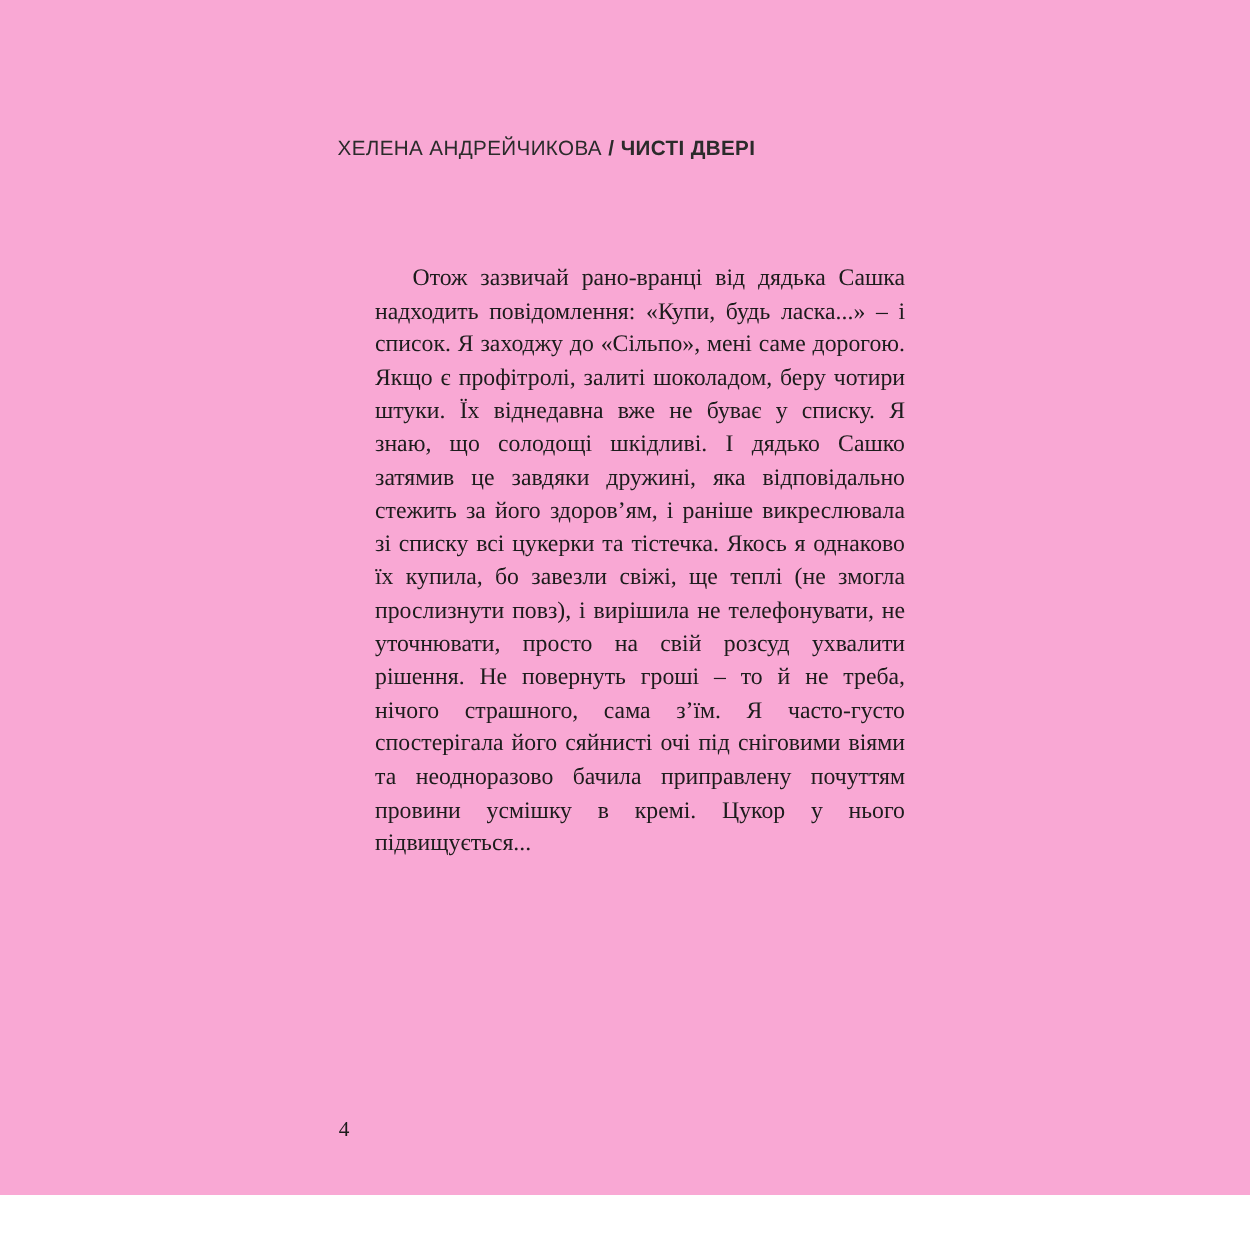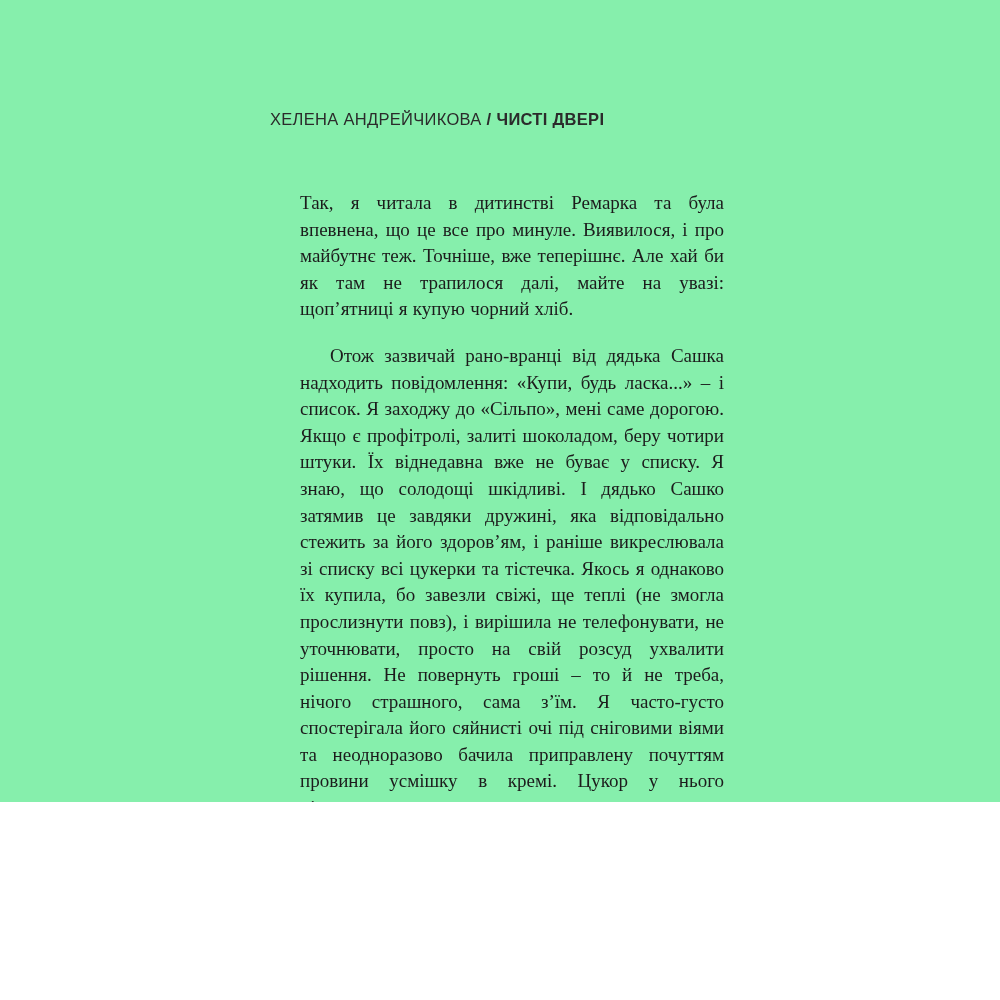--- a/index.html
+++ b/index.html
@@ -4,22 +4,22 @@
 <style>
   * { margin: 0; padding: 0; box-sizing: border-box; }
   html, body {
     width: 1000px;
     height: 1000px;
     background: #ffffff;
   }
   .book-page {
     position: relative;
     width: 1000px;
-    height: 802px;
-    background: #86efac;
+    height: 956px;
+    background: #f9a8d4;
     font-family: "Liberation Serif", serif;
     color: #1c1c1c;
     overflow: hidden;
   }
   .running-header {
     position: absolute;
     left: 270px;
     top: 110px;
     font-family: "Liberation Sans", sans-serif;
     font-size: 16.5px;
@@ -68,19 +68,18 @@
 </head>
 <body>
 
 <div class="book-page">
 
   <div class="running-header">
     <span class="hdr-author">ХЕЛЕНА АНДРЕЙЧИКОВА</span><span class="hdr-sep">/</span><span class="hdr-title">ЧИСТІ ДВЕРІ</span>
   </div>
 
   <div class="page-body">
-    <p>Так, я читала в дитинстві Ремарка та була впевнена, що це все про минуле. Виявилося, і про майбутнє теж. Точніше, вже теперішнє. Але хай би як там не трапилося далі, майте на увазі: щоп’ятниці я купую чорний хліб.</p>
     <p class="indented">Отож зазвичай рано-вранці від дядька Сашка надходить повідомлення: «Купи, будь ласка...» – і список. Я заходжу до «Сільпо», мені саме дорогою. Якщо є профітролі, залиті шоколадом, беру чотири штуки. Їх віднедавна вже не буває у списку. Я знаю, що солодощі шкідливі. І дядько Сашко затямив це завдяки дружині, яка відповідально стежить за його здоров’ям, і раніше викреслювала зі списку всі цукерки та тістечка. Якось я однаково їх купила, бо завезли свіжі, ще теплі (не змогла прослизнути повз), і вирішила не телефонувати, не уточнювати, просто на свій розсуд ухвалити рішення. Не повернуть гроші – то й не треба, нічого страшного, сама з’їм. Я часто-густо спостерігала його сяйнисті очі під сніговими віями та неодноразово бачила приправлену почуттям провини усмішку в кремі. Цукор у нього підвищується...</p>
   </div>
 
   <div class="page-number">4</div>
 
 </div>
 
 </body></html>

